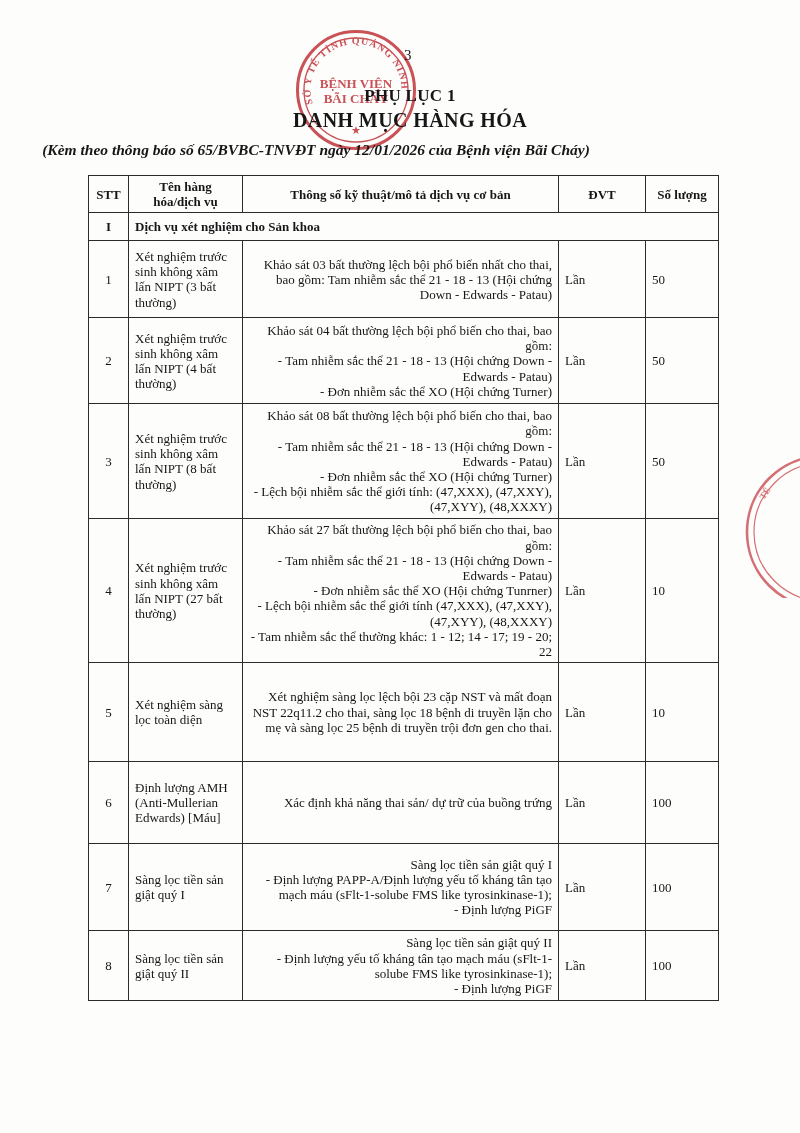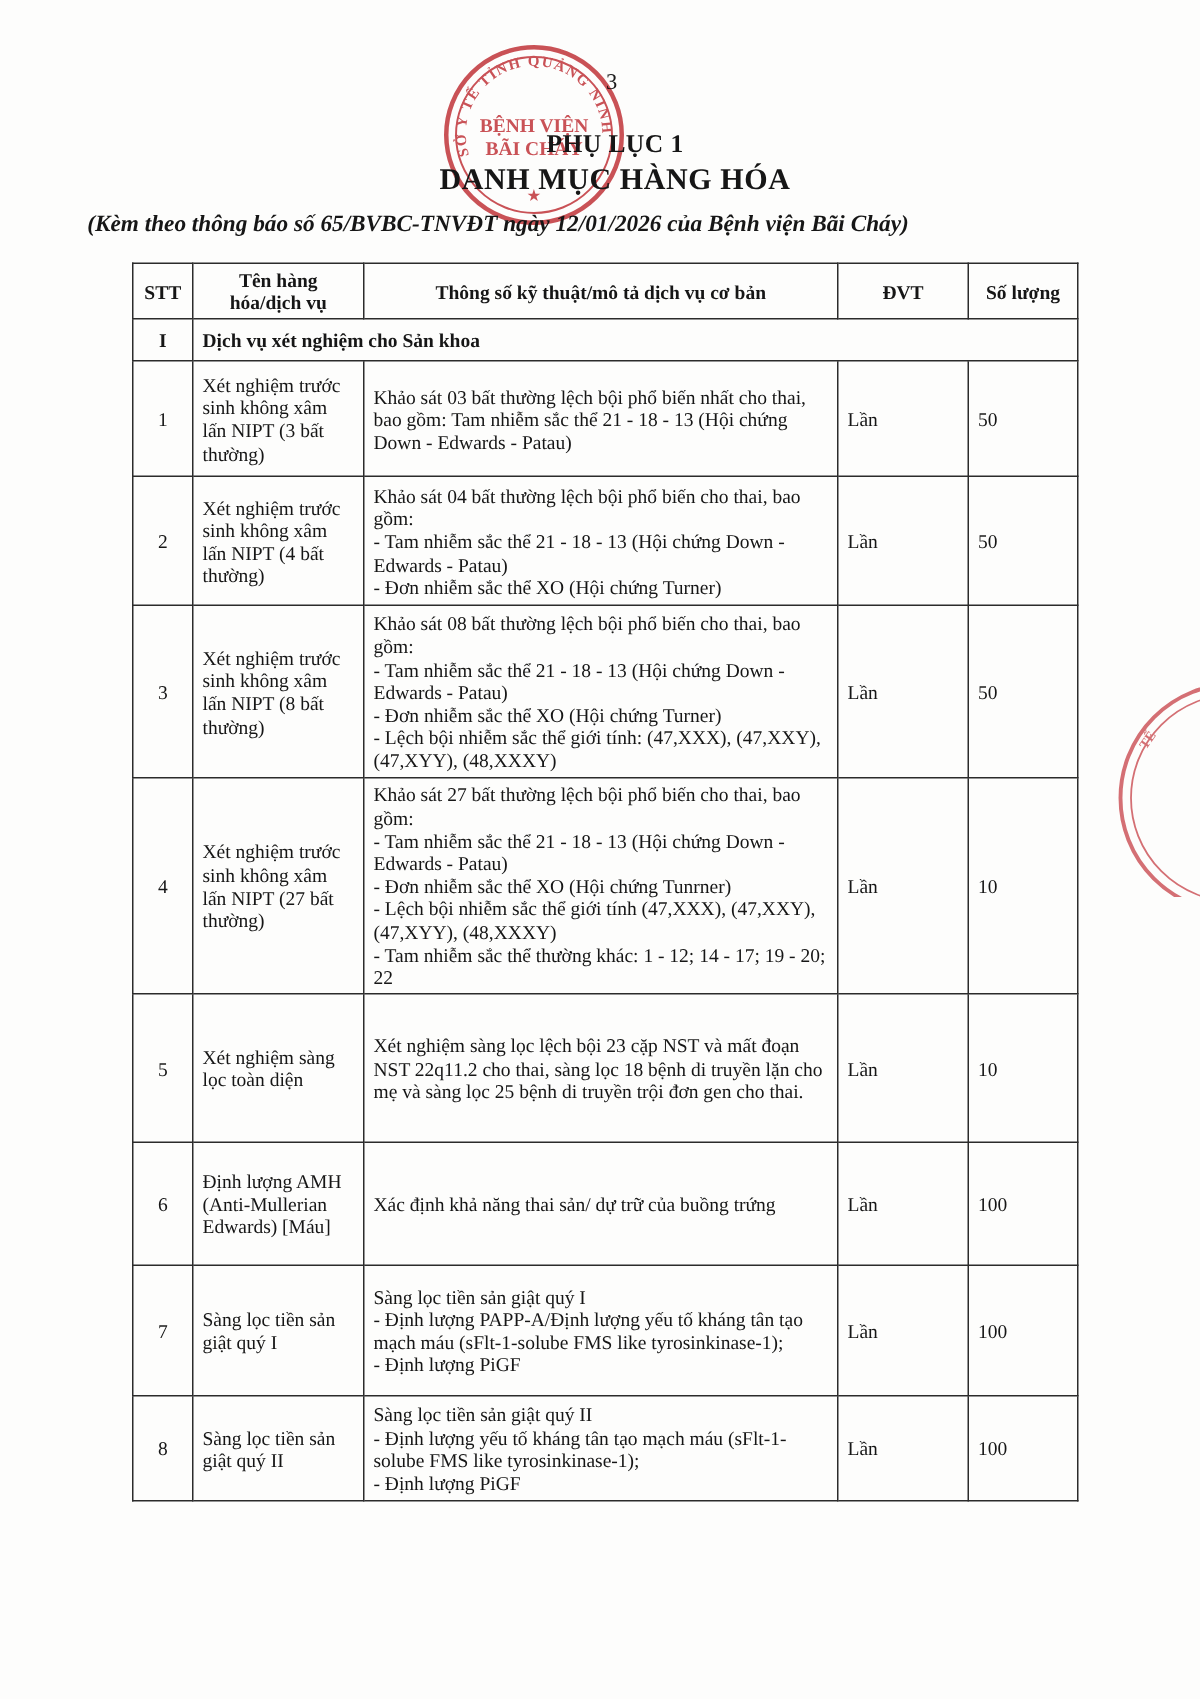--- a/index.html
+++ b/index.html
@@ -20,21 +20,21 @@
   .title1{
     position:absolute;top:86px;left:0;width:820px;
     font-size:17px;font-weight:bold;letter-spacing:.3px;text-align:center;
   }
   .title2{
     position:absolute;top:109px;left:0;width:820px;
     font-size:20px;font-weight:bold;letter-spacing:.4px;text-align:center;
   }
   .subtitle{
     position:absolute;top:141px;left:0;width:632px;
-    font-size:15.5px;font-weight:bold;font-style:italic;text-align:center;padding-left:16px;
+    font-size:15.5px;font-weight:bold;font-style:italic;text-align:center;
   }
 
   
   .stamp{position:absolute;mix-blend-mode:multiply;pointer-events:none;}
   .stamp-main{left:294px;top:28px;width:124px;height:124px;opacity:.88;}
   .stamp-edge{left:742px;top:448px;width:58px;height:150px;opacity:.75;}
 
   
   table.goods{
     position:absolute;left:88px;top:175px;
@@ -43,21 +43,21 @@
   }
   table.goods th,table.goods td{
     border:1.5px solid #2b2b2b;
     vertical-align:middle;
     padding:3px 6px;
     overflow:hidden;
   }
   th.hdr{font-weight:bold;text-align:center;padding:2px 3px;}
   td.c-stt{text-align:center;}
   td.c-name{text-align:left;padding-left:8px;padding-right:5px;}
-  td.c-desc{text-align:left;white-space:pre-line;padding-left:7px;padding-right:5px;}
+  td.c-desc{text-align:right;white-space:pre-line;padding-left:7px;padding-right:5px;}
   td.c-unit,td.c-qty{}
   tr.section-row td{font-weight:bold;}
   tr.section-row td.sec-label{text-align:left;}
 </style>
 </head>
 <body>
 
 <div class="page">
 
   <div class="page-number">3</div>

